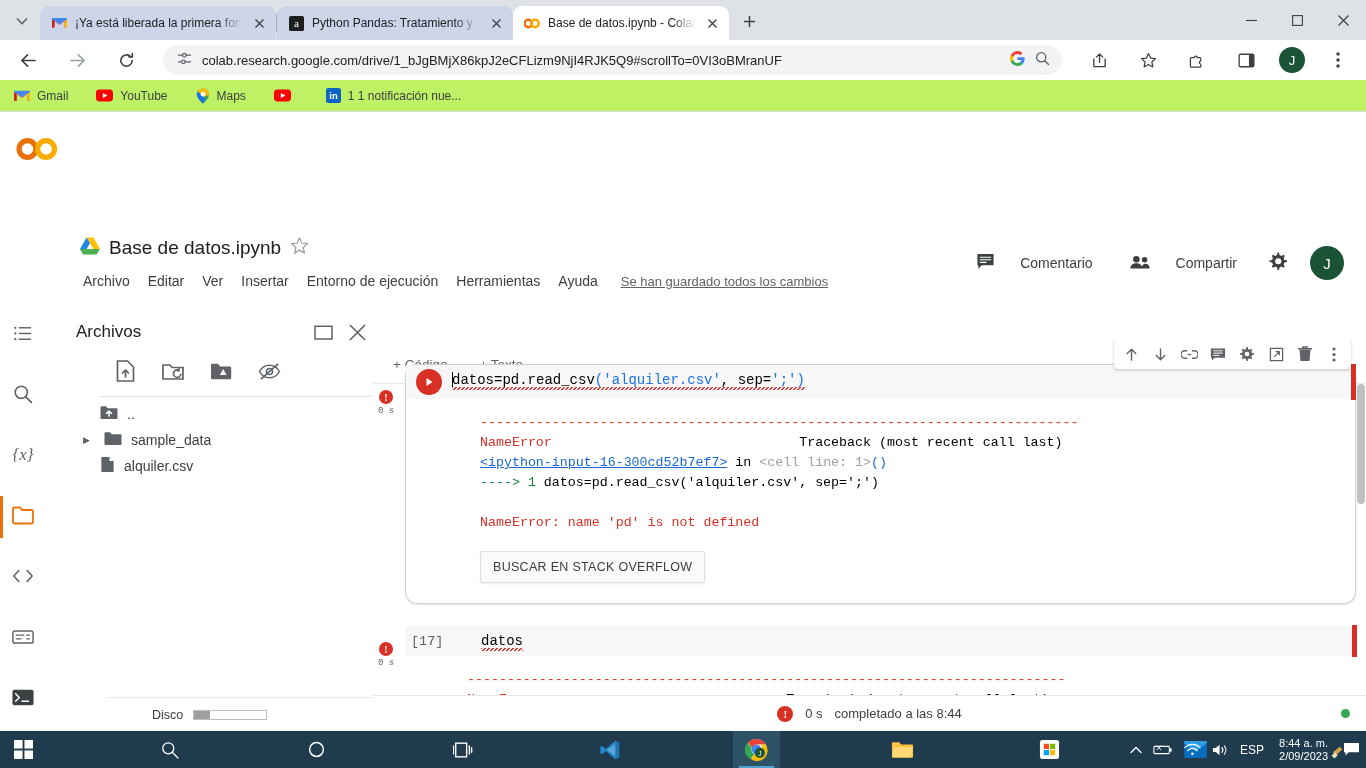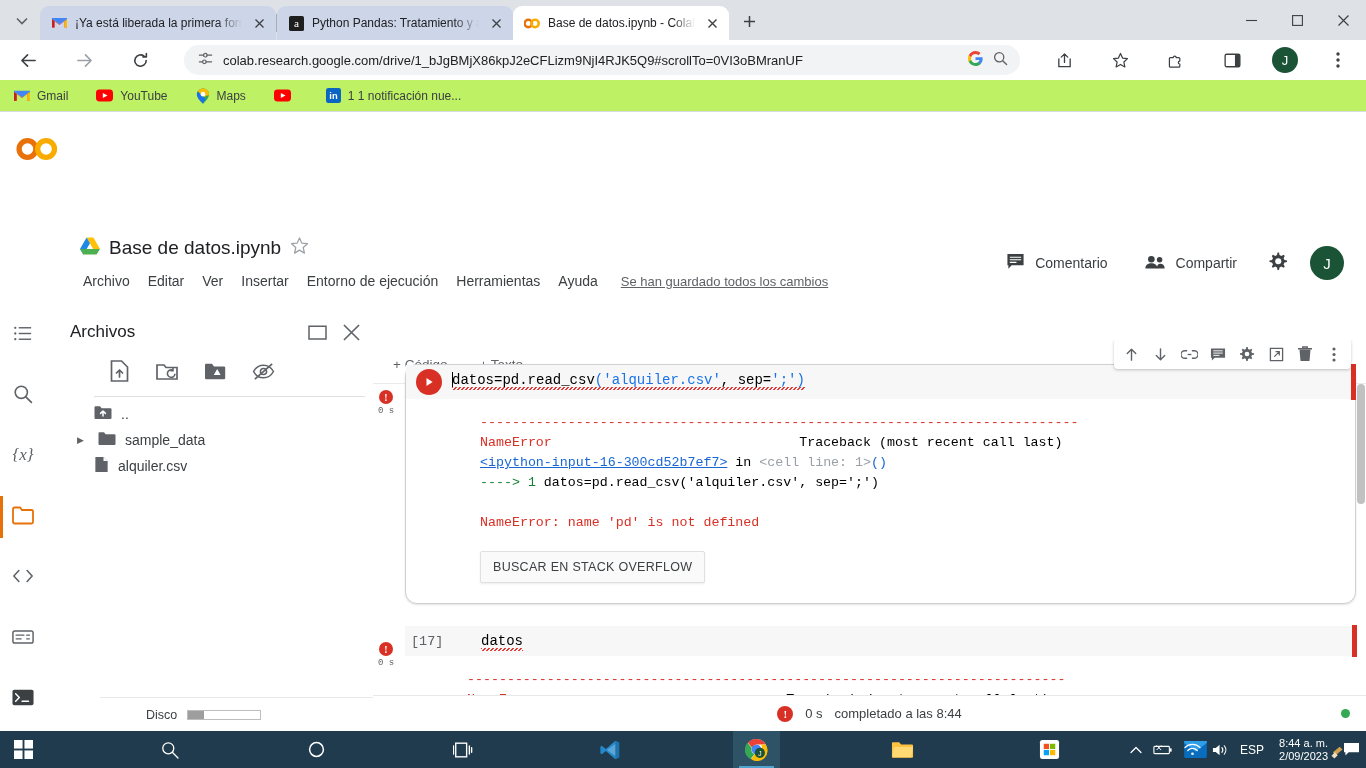--- a/index.html
+++ b/index.html
@@ -47,21 +47,21 @@
     width:28px; height:28px; margin:0 0 5px 6px; border-radius:50%;
     display:flex; align-items:center; justify-content:center; cursor:pointer; flex:0 0 auto;
   }
   .win-controls {
     position:absolute; right:0; top:0; height:40px; display:flex; align-items:center;
   }
   .win-btn { width:46px; height:40px; display:flex; align-items:center; justify-content:center; cursor:pointer; }
 
   
   .toolbar {
-    height:40px; background:#fff; display:flex; align-items:center; gap:16px;
+    height:40px; background:#fff; display:flex; align-items:center; gap:9px;
     padding:0 8px;
   }
   .tb-icon {
     width:30px; height:30px; border-radius:50%; margin:0 5px;
     display:flex; align-items:center; justify-content:center; cursor:pointer; flex:0 0 auto;
   }
   .omnibox {
     flex:1 1 auto; height:30px; background:#f1f3f4; border-radius:16px;
     display:flex; align-items:center; gap:10px; padding:0 12px 0 14px;
     margin:0 8px; font-size:13px; color:#202124; cursor:text; min-width:0;
@@ -98,21 +98,21 @@
     font-size:14px; color:#3c4043;
   }
   .menu-item { padding:3px 7px; border-radius:4px; cursor:pointer; }
   .saved-note {
     font-size:13px; color:#5f6368; text-decoration:underline; margin-left:12px; cursor:pointer;
   }
   .hdr-right {
     position:absolute; right:22px; top:134px; display:flex; align-items:center; gap:20px;
   }
   .hdr-btn {
-    display:flex; align-items:center; gap:10px; font-size:14px; color:#3c4043;
+    display:flex; align-items:center; gap:25px; font-size:14px; color:#3c4043;
     padding:5px 8px; border-radius:4px; cursor:pointer;justify-content:space-between;
   }
   .hdr-avatar {
     width:34px; height:34px; border-radius:50%; background:#1a5336; color:#fff;
     display:flex; align-items:center; justify-content:center; font-size:15px; cursor:pointer;
   }
 
   
   .rail {
     position:absolute; left:0; top:190px; width:46px; bottom:0;
@@ -121,21 +121,21 @@
   .rail-ico {
     width:40px; height:40px; margin-bottom:22px; position:relative;
     display:flex; align-items:center; justify-content:center; cursor:pointer; color:#5f6368;
   }
   .rail-ico.active::before {
     content:""; position:absolute; left:-3px; top:0px; width:3px; height:42px; background:#e8710a;
   }
 
   
   .files-panel {
-    position:absolute; left:54px; top:190px; width:326px; bottom:0;
+    position:absolute; left:60px; top:190px; width:326px; bottom:0;
     border-right:1px solid #e0e0e0; background:#fff;
   }
   .files-hdr { display:flex; align-items:center; padding:16px 14px 6px 16px; }
   .files-title { font-size:17px; color:#202124; flex:1; }
   .files-hdr-ico { width:28px; height:28px; display:flex; align-items:center; justify-content:center; cursor:pointer; margin-left:6px;}
   .files-tools { display:flex; align-items:center; gap:22px; padding:6px 0 8px 52px; }
   .files-tool { width:26px; height:26px; display:flex; align-items:center; justify-content:center; cursor:pointer; }
   .files-div { height:1px; background:#e0e0e0; margin:4px 14px 4px 40px; }
   .file-row {
     display:flex; align-items:center; gap:9px; padding:3px 10px 3px 40px;

